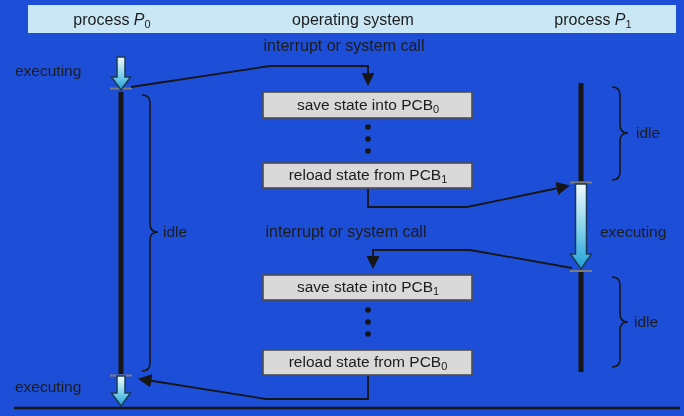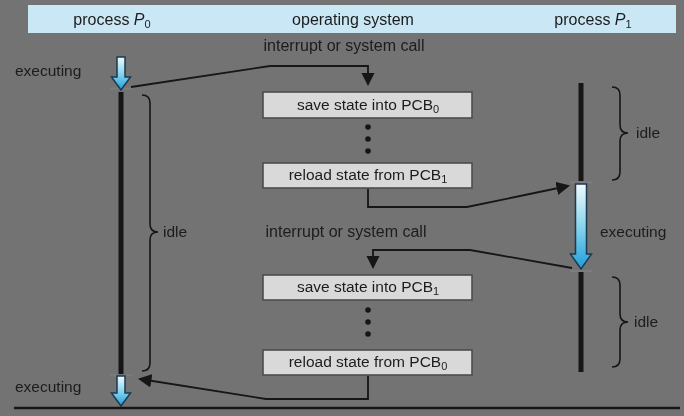--- a/index.html
+++ b/index.html
@@ -1,16 +1,16 @@
 <!DOCTYPE html>
 <html><head>
 <meta charset="utf-8">
 <style>
   html, body { margin: 0; padding: 0; background: #ffffff; }
-  .stage { position: relative; width: 684px; height: 416px; background: #737373; overflow: hidden; }
+  .stage { position: relative; width: 684px; height: 416px; background: #1d4ed8; overflow: hidden; }
   svg text {
     font-family: "Liberation Sans", "DejaVu Sans", sans-serif;
     fill: #1c1c1c;
   }
   .hdr-label { font-size: 16px; }
   .flow-label { font-size: 16px; }
   .side-label { font-size: 15.5px; }
   .box-label { font-size: 15.5px; }
   .sub { font-size: 11px; }
   .var { font-style: italic; }

